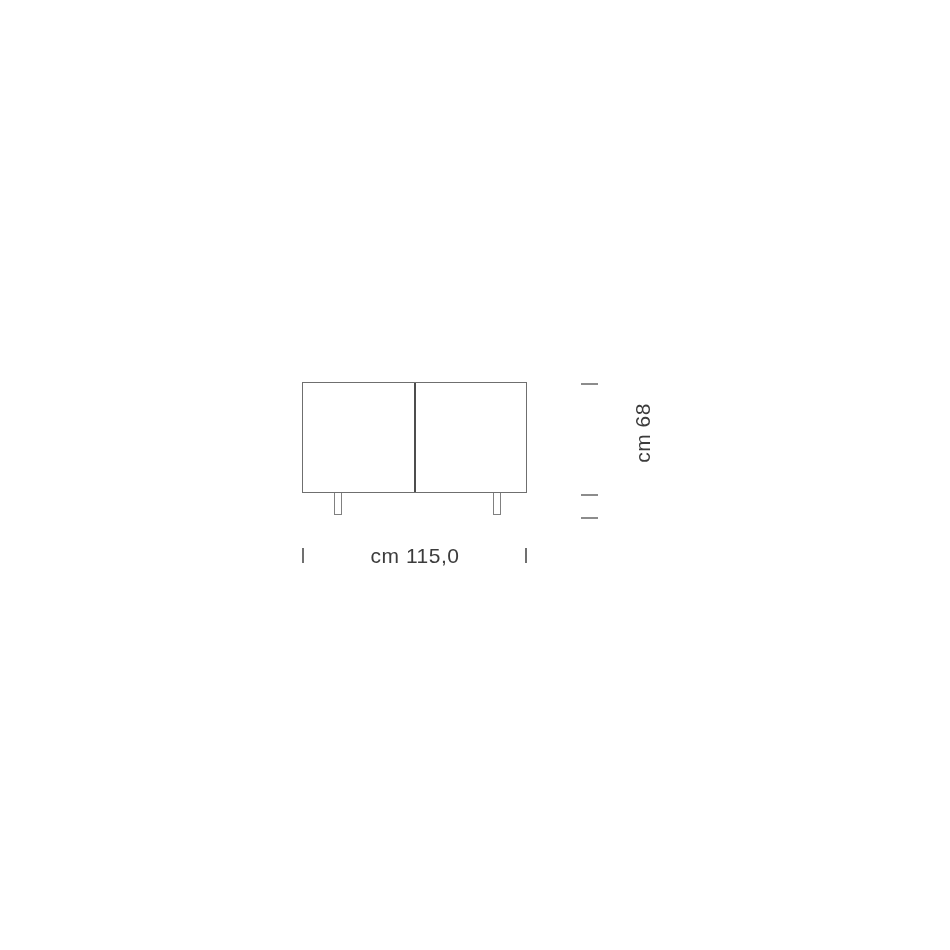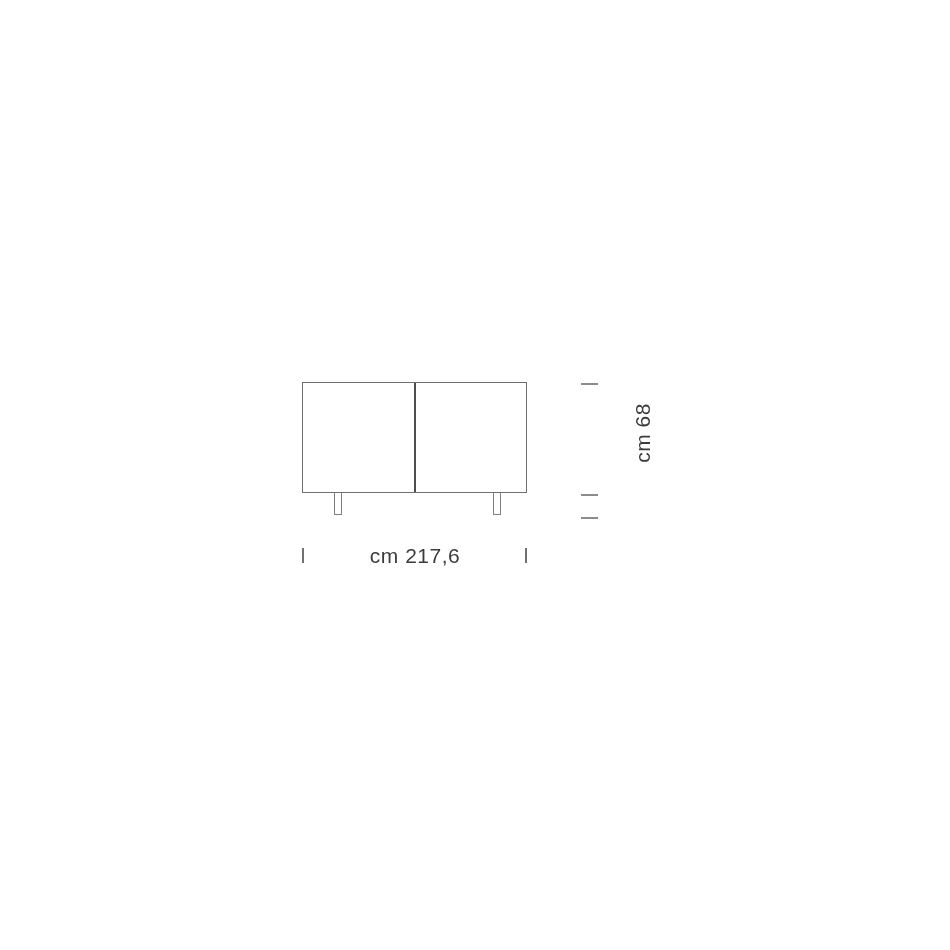--- a/index.html
+++ b/index.html
@@ -100,15 +100,15 @@
 
   <div class="htick htick-top"></div>
   <div class="htick htick-mid"></div>
   <div class="htick htick-bottom"></div>
 
   <div class="dim-label height-label">cm 68</div>
 
   <div class="vtick vtick-left"></div>
   <div class="vtick vtick-right"></div>
 
-  <div class="dim-label width-label">cm 217,6</div>
+  <div class="dim-label width-label">cm 115,0</div>
 
 </div>
 
 </body></html>

